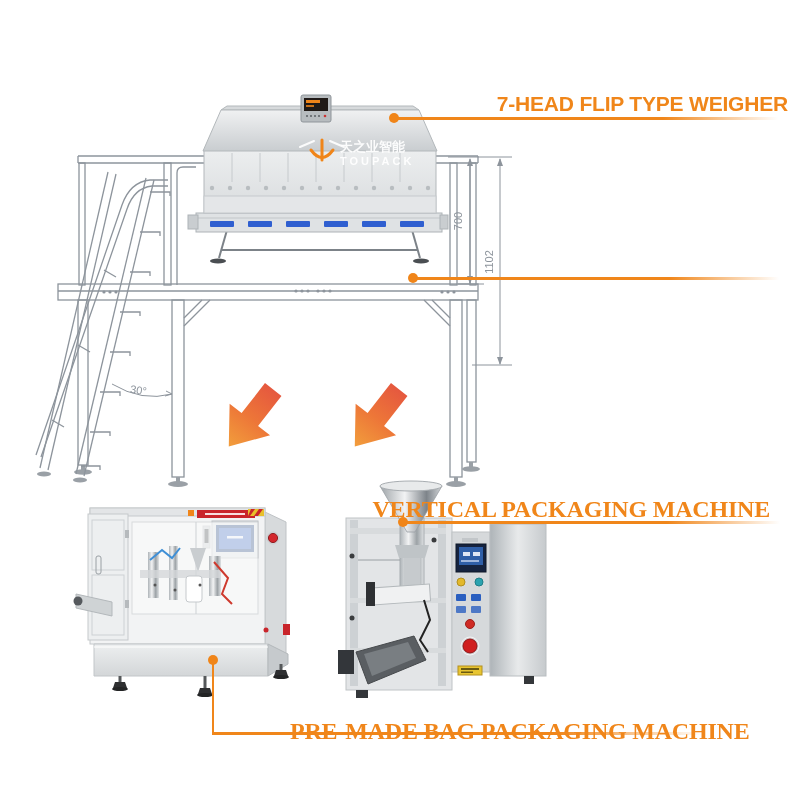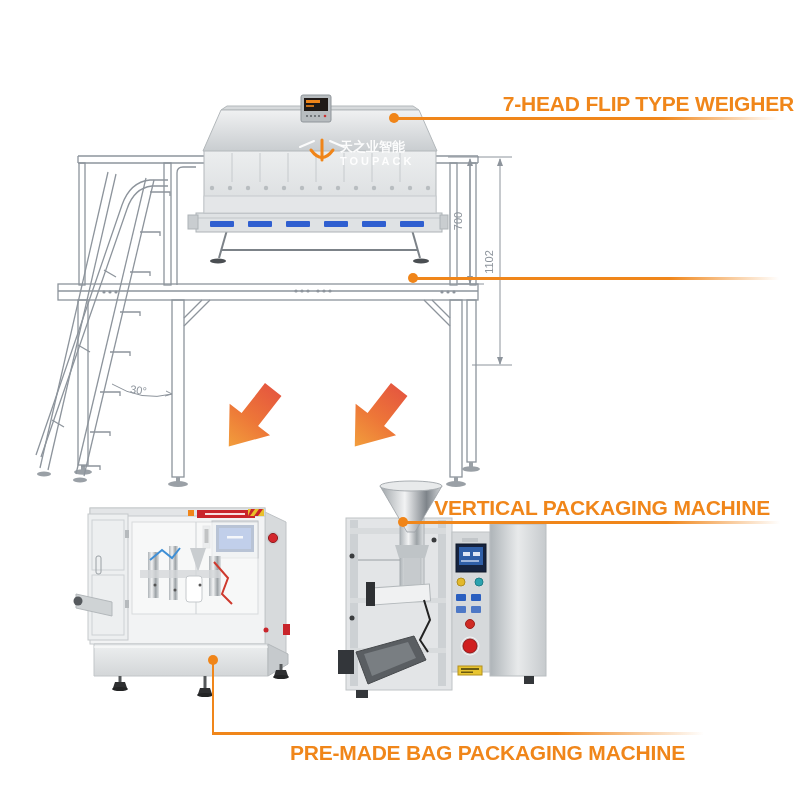--- a/index.html
+++ b/index.html
@@ -6,21 +6,21 @@
   #stage{
     position:relative;width:800px;height:800px;background:#ffffff;overflow:hidden;
     font-family:"Liberation Sans",sans-serif;
   }
   #scene{position:absolute;left:0;top:0;z-index:1;}
   .callout{
     position:absolute;z-index:4;color:#F0861A;font-weight:bold;white-space:nowrap;
     font-family:"Liberation Sans",sans-serif;
   }
   .callout.big{font-size:21px;letter-spacing:-0.2px;}
-  .callout.med{font-size:21px;letter-spacing:-0.2px;}
+  .callout.med{font-size:24px;letter-spacing:-0.2px;font-family:Liberation Serif, serif;}
   .leader-h{
     position:absolute;z-index:3;height:2.5px;
     background:linear-gradient(to right,#F0861A 70%,rgba(240,134,26,0) 100%);
   }
   .leader-v{position:absolute;z-index:3;width:2.5px;background:#F0861A;}
   .leader-dot{
     position:absolute;z-index:4;width:10px;height:10px;border-radius:50%;background:#F08519;
   }
   .dimtext{font-family:"Liberation Sans",sans-serif;font-size:11px;fill:#8D949C;}
   .wm-cn{font-size:13px;font-weight:bold;fill:rgba(255,255,255,0.92);}
@@ -380,29 +380,29 @@
       <polygon points="356,652 414,636 426,660 368,684" fill="#5A5E62" stroke="#46494C"></polygon>
       <polygon points="364,654 408,642 416,658 372,676" fill="#797E82"></polygon>
       <rect x="338" y="650" width="16" height="24" fill="#33363A"></rect>
     </g>
 
     <rect x="356" y="690" width="12" height="8" fill="#34373A"></rect>
     <rect x="524" y="676" width="10" height="8" fill="#34373A"></rect>
   </g>
 </svg>
 
-  <div class="callout big" style="top:92px; right:6px;">7-HEAD FLIP TYPE WEIGHER</div>
+  <div class="callout big" style="top:92px; right:12px;">7-HEAD FLIP TYPE WEIGHER</div>
   <div class="leader-h" style="left:394px; top:117px; width:384px;"></div>
   <div class="leader-dot" style="left:389px; top:113px;"></div>
 
   <div class="leader-h" style="left:413px; top:277px; width:366px;"></div>
   <div class="leader-dot" style="left:408px; top:273px;"></div>
 
   <div class="callout med" style="top:496px; right:30px;">VERTICAL PACKAGING MACHINE</div>
   <div class="leader-h" style="left:403px; top:521px; width:377px;"></div>
   <div class="leader-dot" style="left:398px; top:517px;"></div>
 
-  <div class="callout med" style="top:741px; left:290px;text-align:center;">PRE-MADE BAG PACKAGING MACHINE</div>
+  <div class="callout med" style="top:718px; left:290px;text-align:center;">PRE-MADE BAG PACKAGING MACHINE</div>
   <div class="leader-v" style="left:211.5px; top:660px; height:74px;"></div>
   <div class="leader-h" style="left:211.5px; top:732px; width:492px;"></div>
   <div class="leader-dot" style="left:208px; top:655px;"></div>
 
 </div>
 
 </body></html>

